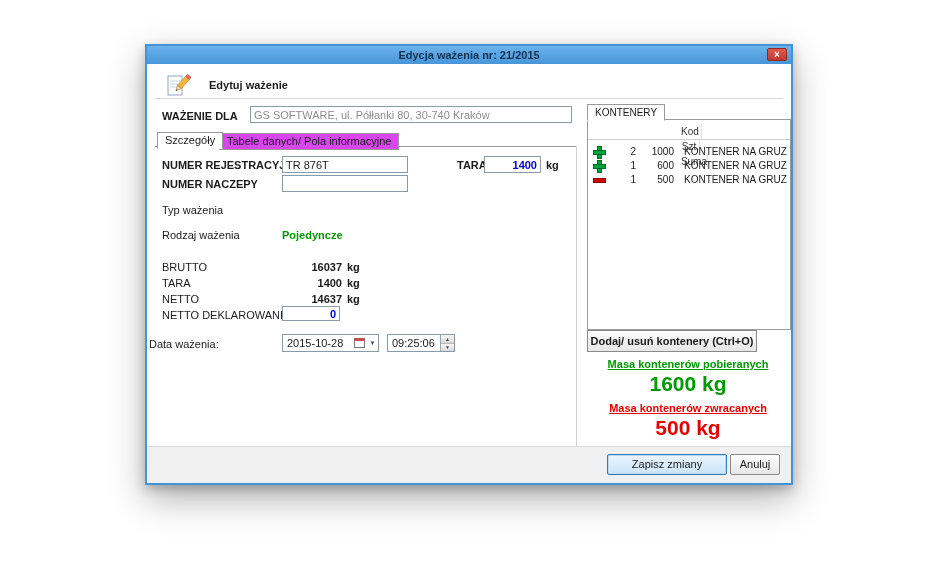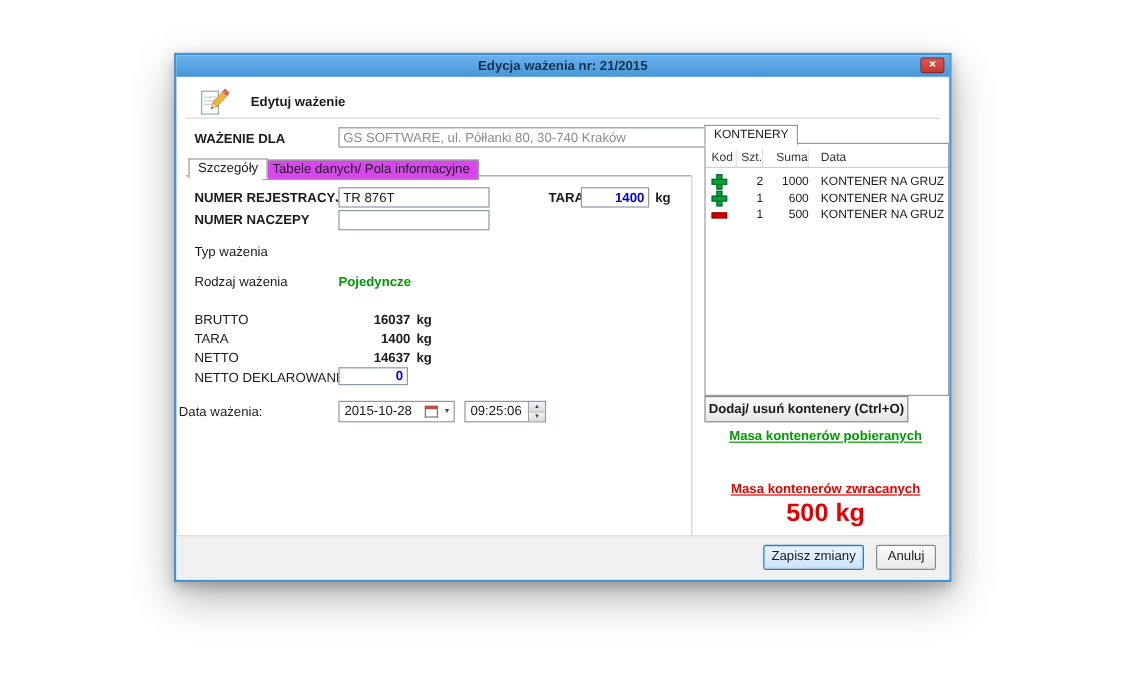--- a/index.html
+++ b/index.html
@@ -22,21 +22,21 @@
     background:linear-gradient(#e2574c,#c23b31);border:1px solid #8f2a22;border-radius:2px;
     color:#fff;text-align:center;line-height:11px;font-size:10px;font-weight:700;cursor:pointer;box-sizing:border-box;
   }
   .close-btn::after{content:'×';}
   .lbl{position:absolute;font-size:11px;white-space:nowrap;}
   .b{font-weight:700;}
   .tb{
     position:absolute;height:17px;border:1px solid #8a9aa8;background:#fff;
     font-family:"Liberation Sans",sans-serif;font-size:11px;padding:0 3px;box-sizing:border-box;color:#1a1a1a;
   }
-  .gray-text{color:#8d8d8d;margin-left:32px;}
+  .gray-text{color:#8d8d8d;}
   .blue-num{color:#0000cc;font-weight:700;text-align:right;}
   .divider{position:absolute;height:1px;background:#d5d5d5;border-bottom:1px solid #fff;}
   
   .tab{
     position:absolute;height:14px;font-size:11px;padding:1px 7px 0 7px;
     border:1px solid #9a9a9a;background:#d946ef;white-space:nowrap;box-sizing:content-box;cursor:pointer;
   }
   .tab.active{background:#fff;border-bottom:1px solid #fff;z-index:3;font-weight:400;}
   .vline{position:absolute;width:1px;background:#d0d0d0;}
   .hline{position:absolute;height:1px;background:#9a9a9a;}
@@ -60,21 +60,21 @@
   .spin.up::after{content:'▲';font-size:5px;}
   .spin.down::after{content:'▼';font-size:5px;}
   .spin.up{border-bottom:1px solid #b9b9b9;}
   
   .panel{position:absolute;border:1px solid #9a9a9a;background:#fff;}
   .tbl-head,.tbl-row{position:absolute;left:0;right:0;display:flex;align-items:center;font-size:10px;}
   .c-kod{width:26px;padding-left:5px;box-sizing:border-box;}
   .c-szt{width:22px;text-align:right;}
   .c-suma{width:38px;text-align:right;}
   .c-nazwa{flex:1;padding-left:10px;white-space:nowrap;overflow:hidden;}
-  .tbl-head{height:15px;border-bottom:1px solid #cfcfcf;color:#333;}
+  .tbl-head{height:15px;border-bottom:1px solid #cfcfcf;color:#333;flex-direction:column;}
   .tbl-head span{border-right:1px solid #e0e0e0;height:100%;line-height:15px;box-sizing:border-box;}
   .tbl-head .c-nazwa{border-right:none;}
   .op-icon{position:relative;width:11px;height:11px;display:inline-block;vertical-align:middle;}
   .op-icon::after{content:'';position:absolute;left:0;top:4px;width:11px;height:3px;}
   .op-icon[data-icon="plus"]::before{content:'';position:absolute;left:4px;top:0;width:3px;height:11px;background:#00a23c;border:0.5px solid #006b27;}
   .op-icon[data-icon="plus"]::after{background:#00a23c;border:0.5px solid #006b27;}
   .op-icon[data-icon="minus"]::after{background:#d40000;border:0.5px solid #8c0000;}
   .add-btn{
     position:absolute;height:22px;border:1px solid #8a8a8a;background:linear-gradient(#fbfbfb,#e6e6e6);
     font-size:11px;font-weight:700;text-align:center;line-height:20px;cursor:pointer;box-sizing:border-box;
@@ -200,21 +200,22 @@
       <span class="c-kod"><span class="op-icon" data-icon="minus"></span></span>
       <span class="c-szt">1</span>
       <span class="c-suma">500</span>
       <span class="c-nazwa">KONTENER NA GRUZ 5M3</span>
     </div>
   </div>
 
   <div class="add-btn" style="left:440px;top:284px;width:170px;">Dodaj/ usuń kontenery (Ctrl+O)</div>
 
   <div class="mass-lbl green" style="left:440px;top:312px;">Masa kontenerów pobieranych</div>
+  <div class="mass-val green" style="left:440px;top:326px;">1600 kg</div>
   <div class="mass-lbl red" style="left:440px;top:356px;">Masa kontenerów zwracanych</div>
   <div class="mass-val red" style="left:440px;top:370px;">500 kg</div>
 
   <div class="footer">
-    <div class="btn primary" style="left:489px;top:7px;width:84px;">Zapisz zmiany</div>
+    <div class="btn primary" style="left:460px;top:7px;width:120px;">Zapisz zmiany</div>
     <div class="btn normal" style="left:583px;top:7px;width:50px;">Anuluj</div>
   </div>
 
 </div>
 
 </body></html>

